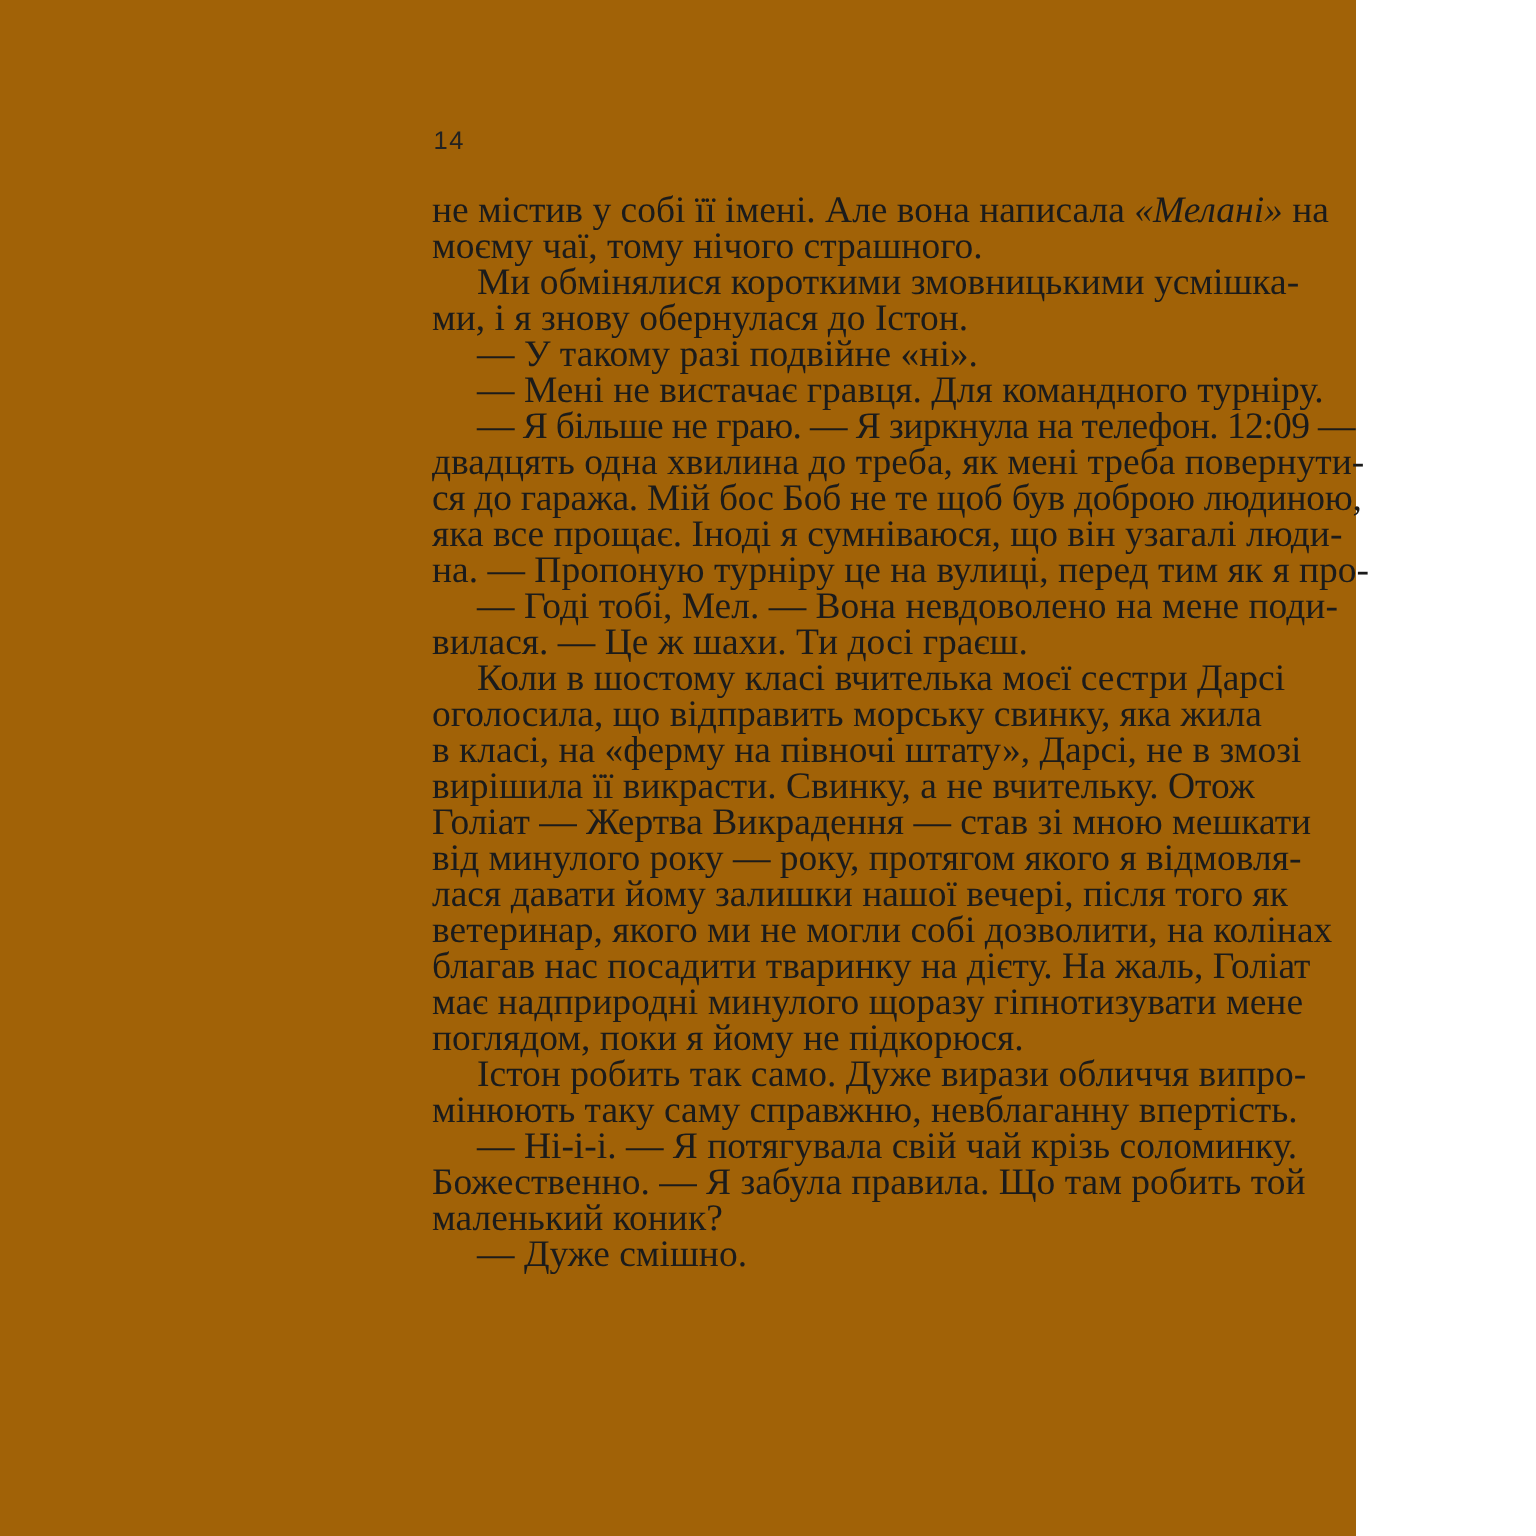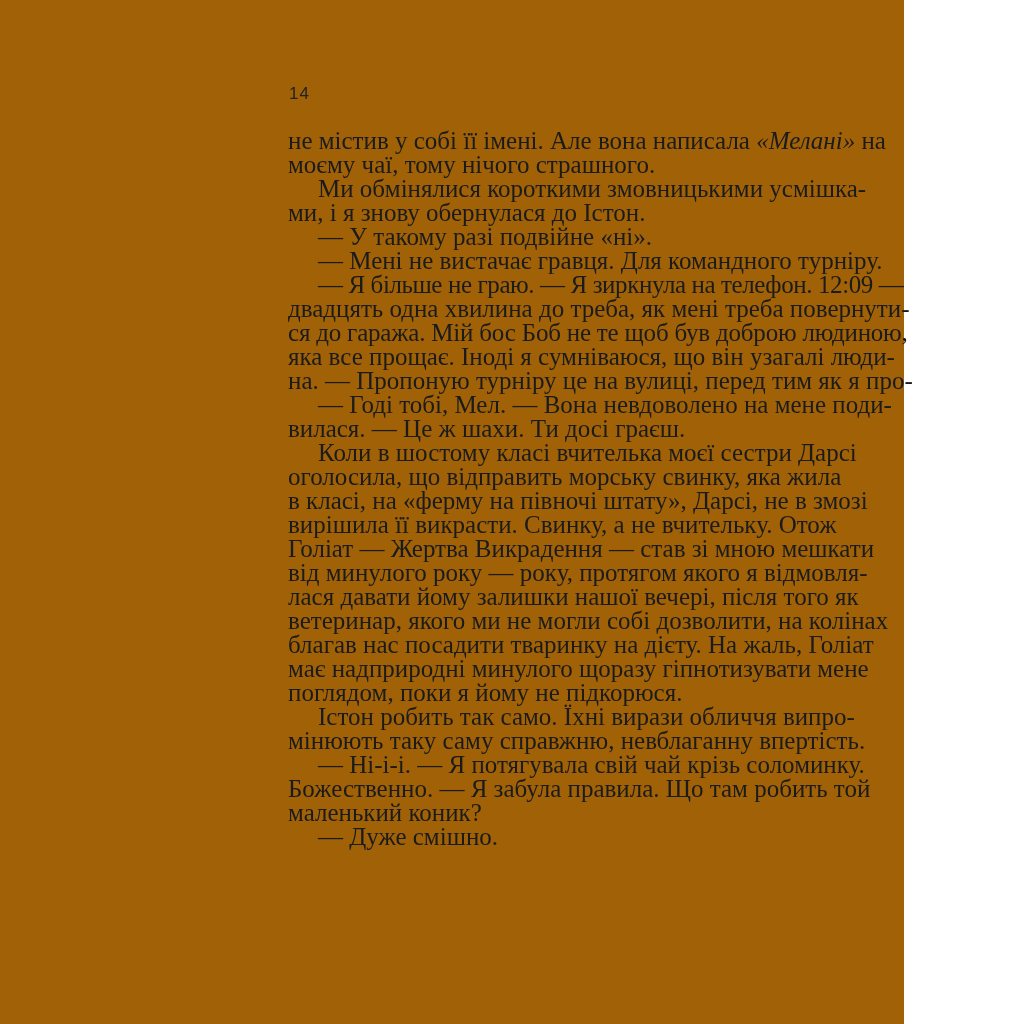--- a/index.html
+++ b/index.html
@@ -71,20 +71,20 @@
       <div class="line"><span>оголосила, що відправить морську свинку, яка жила</span></div>
       <div class="line"><span>в класі, на «ферму на півночі штату», Дарсі, не в змозі</span></div>
       <div class="line"><span>вирішила її викрасти. Свинку, а не вчительку. Отож</span></div>
       <div class="line"><span>Голіат — Жертва Викрадення — став зі мною мешкати</span></div>
       <div class="line"><span>від минулого року — року, протягом якого я відмовля-</span></div>
       <div class="line"><span>лася давати йому залишки нашої вечері, після того як</span></div>
       <div class="line"><span>ветеринар, якого ми не могли собі дозволити, на колінах</span></div>
       <div class="line"><span>благав нас посадити тваринку на дієту. На жаль, Голіат</span></div>
       <div class="line"><span>має надприродні минулого щоразу гіпнотизувати мене</span></div>
       <div class="line"><span>поглядом, поки я йому не підкорюся.</span></div>
-      <div class="line in"><span>Істон робить так само. Їхні вирази обличчя випро-</span></div>
+      <div class="line in"><span>Істон робить так само. Дуже вирази обличчя випро-</span></div>
       <div class="line"><span>мінюють таку саму справжню, невблаганну впертість.</span></div>
       <div class="line in"><span>— Ні-і-і. — Я потягувала свій чай крізь соломинку.</span></div>
       <div class="line"><span>Божественно. — Я забула правила. Що там робить той</span></div>
       <div class="line"><span>маленький коник?</span></div>
       <div class="line in"><span>— Дуже смішно.</span></div>
     </div>
 </div>
 
 </body></html>

